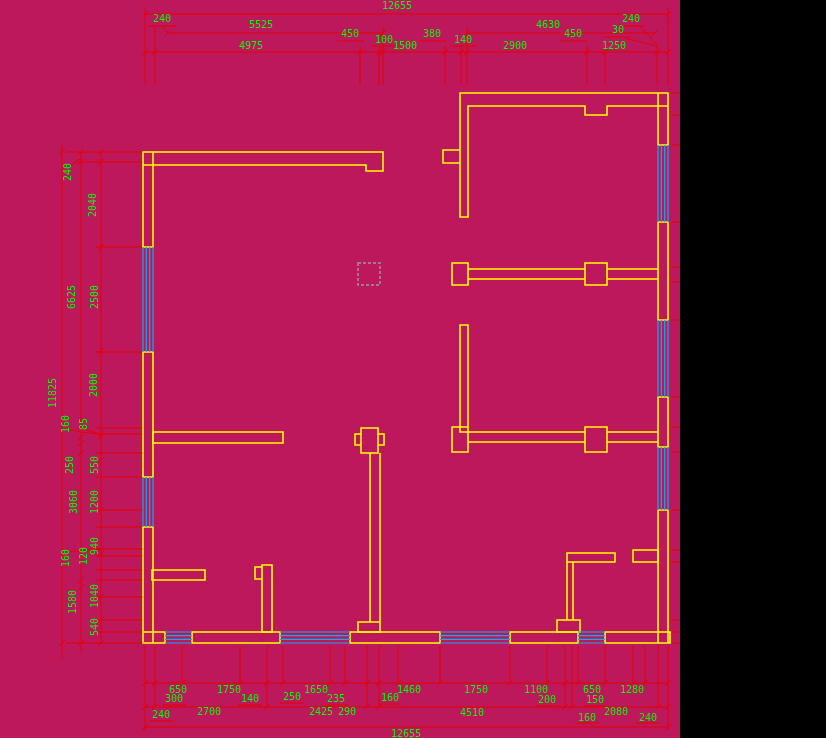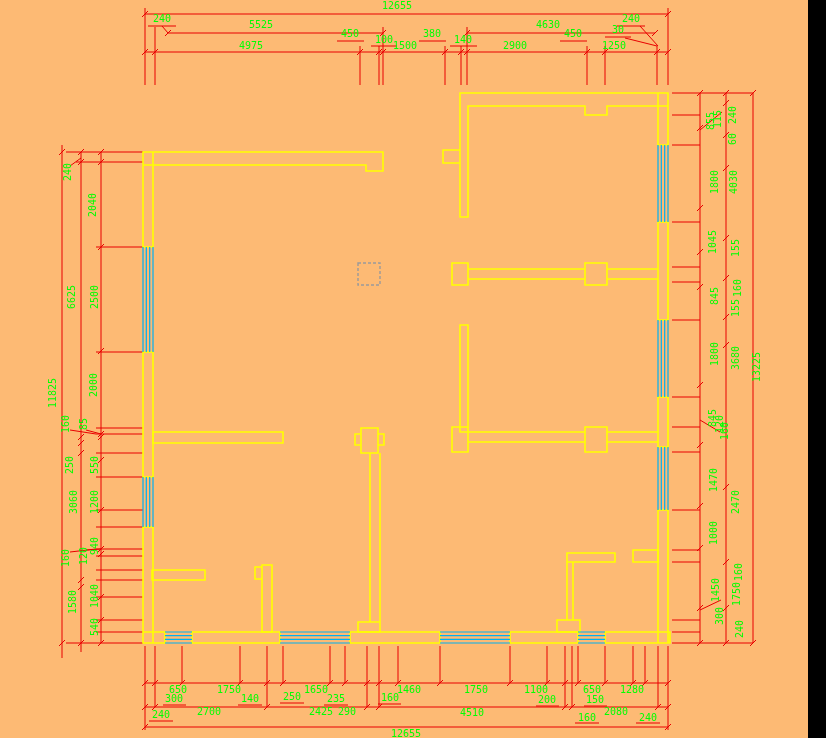--- a/index.html
+++ b/index.html
@@ -1,16 +1,16 @@
 <!DOCTYPE html>
 <html><head>
 <meta charset="utf-8">
 <style>
   html,body{margin:0;padding:0;background:#000;}
-  .canvas{position:relative;width:808px;height:738px;background:#fdba74;overflow:hidden;}
+  .canvas{position:relative;width:680px;height:738px;background:#be185d;overflow:hidden;}
   svg{position:absolute;left:0;top:0;}
   text{fill:#00ff00;font-family:"DejaVu Sans Mono","Liberation Mono",monospace;font-size:10px;}
   .dim{stroke:#e80000;stroke-width:1;fill:none;}
   .wall{stroke:#ffff00;stroke-width:1.6;fill:none;}
   .win{stroke:#00b0f0;stroke-width:1.2;fill:none;}
   .marker{stroke:#9a9a9a;stroke-width:1.4;fill:none;stroke-dasharray:3 2;}
 </style>
 </head>
 <body>
 

